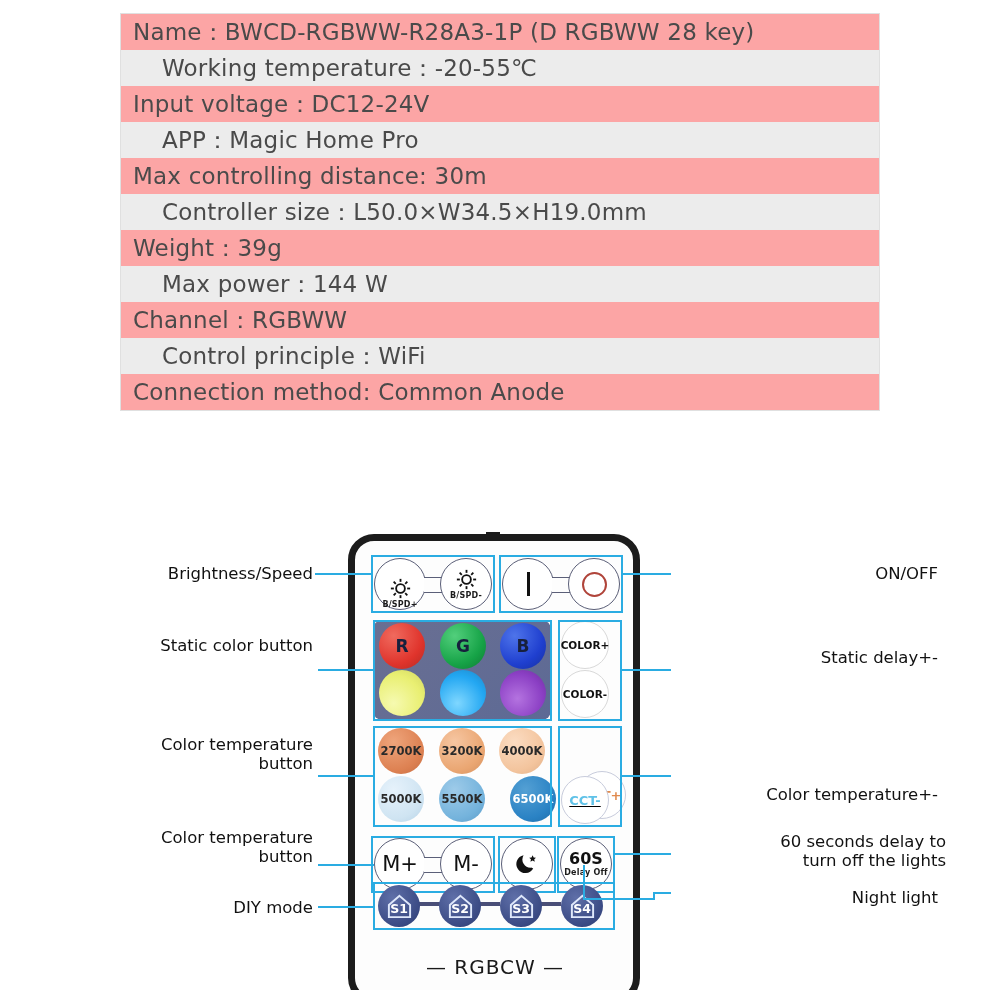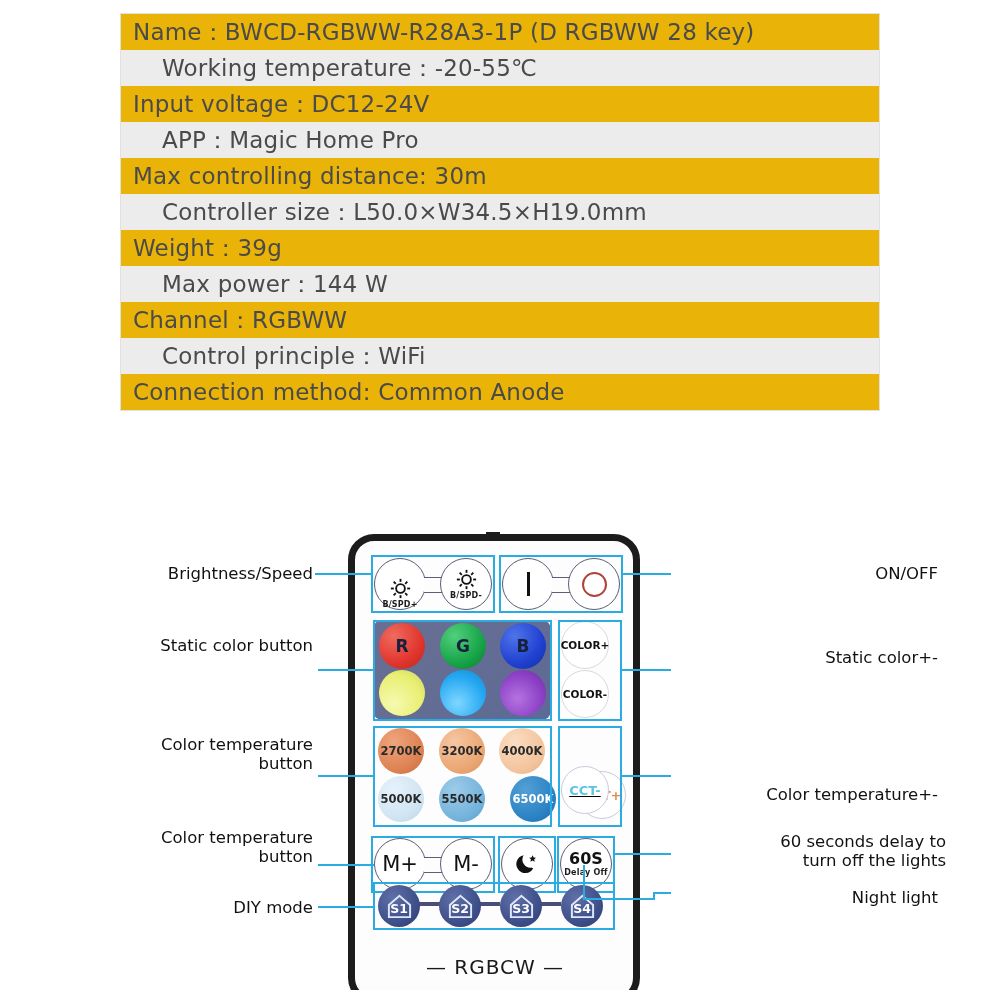--- a/index.html
+++ b/index.html
@@ -24,21 +24,21 @@
     display:flex;
     align-items:center;
     padding-left:12px;
     box-sizing:border-box;
     font-size:23px;
     color:#4a4a4a;
     font-family:"DejaVu Sans","Liberation Sans",sans-serif;
     letter-spacing:0.2px;
     white-space:nowrap;
   }
-  .spec-row.odd{background:#eab308;}
+  .spec-row.odd{background:#fca5a5;}
   .spec-row.even{background:#ececec;padding-left:41px;}
 
   
   #remote-diagram{
     position:absolute;
     left:0; top:510px;
     width:990px; height:480px;
   }
 
   
@@ -299,21 +299,21 @@
     </div>
   <div class="cct-orb" style="left:510px;top:266px;width:46px;height:46px;background:radial-gradient(circle at 34% 30%,#54a0d4,#2a82c4 65%,#1e6aa4);color:#ffffff;">
       <span>6500K</span>
     </div>
   <div class="hl" style="left:373px;top:216px;width:179px;height:101px;"></div>
 
   <div class="panel-white" style="left:558px;top:216px;width:64px;height:100px;"></div>
   <div class="key key-white" style="left:578px;top:217px;width:48px;height:48px;border-color:#c8ccdc;margin-top:44px;">
     <span style="font-size:13px;font-weight:bold;color:#e08a4e;">CCT+</span>
   </div>
-  <div class="key key-white" style="left:561px;top:256px;width:48px;height:48px;border-color:#c8ccdc;text-decoration:underline;">
+  <div class="key key-white" style="left:561px;top:266px;width:48px;height:48px;border-color:#c8ccdc;text-decoration:underline;">
     <span style="font-size:13px;font-weight:bold;color:#5fc2e8;">CCT-</span>
   </div>
   <div class="hl" style="left:558px;top:216px;width:64px;height:101px;"></div>
 
   <div class="key key-white" style="left:374px;top:328px;width:52px;height:52px;">
     <span style="font-size:21px;color:#111;">M+</span>
   </div>
   <div class="bridge" style="left:424px;top:347px;width:18px;height:14px;"></div>
   <div class="key key-white" style="left:440px;top:328px;width:52px;height:52px;">
     <span style="font-size:21px;color:#111;">M-</span>
@@ -394,19 +394,19 @@
 
   <div class="callout left" style="left:95px;top:54px;width:218px;">Brightness/Speed</div>
   <div class="callout left" style="left:95px;top:126px;width:218px;">Static color button</div>
   <div class="callout left" style="left:95px;top:225px;width:218px;">Color temperature
 button</div>
   <div class="callout left" style="left:95px;top:318px;width:218px;">Color temperature
 button</div>
   <div class="callout left" style="left:95px;top:388px;width:218px;">DIY mode</div>
 
   <div class="callout right" style="left:678px;top:54px;width:260px;">ON/OFF</div>
-  <div class="callout right" style="left:678px;top:138px;width:260px;">Static color+-</div>
+  <div class="callout right" style="left:678px;top:138px;width:260px;">Static delay+-</div>
   <div class="callout right" style="left:678px;top:275px;width:260px;">Color temperature+-</div>
   <div class="callout right" style="left:678px;top:322px;width:268px;">60 seconds delay to
 turn off the lights</div>
   <div class="callout right" style="left:678px;top:378px;width:260px;">Night light</div>
 
 </div>
 
 </body></html>

